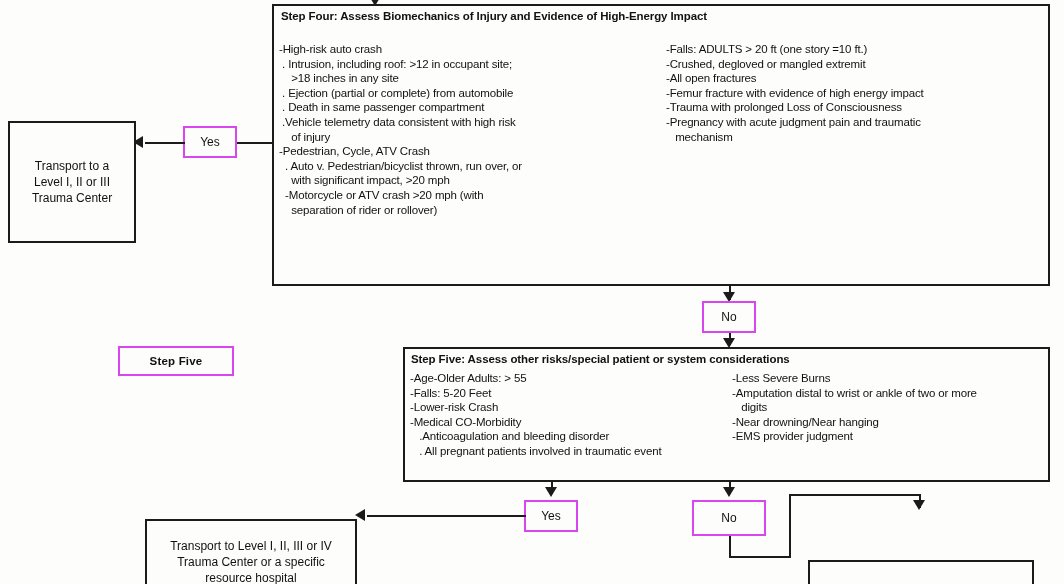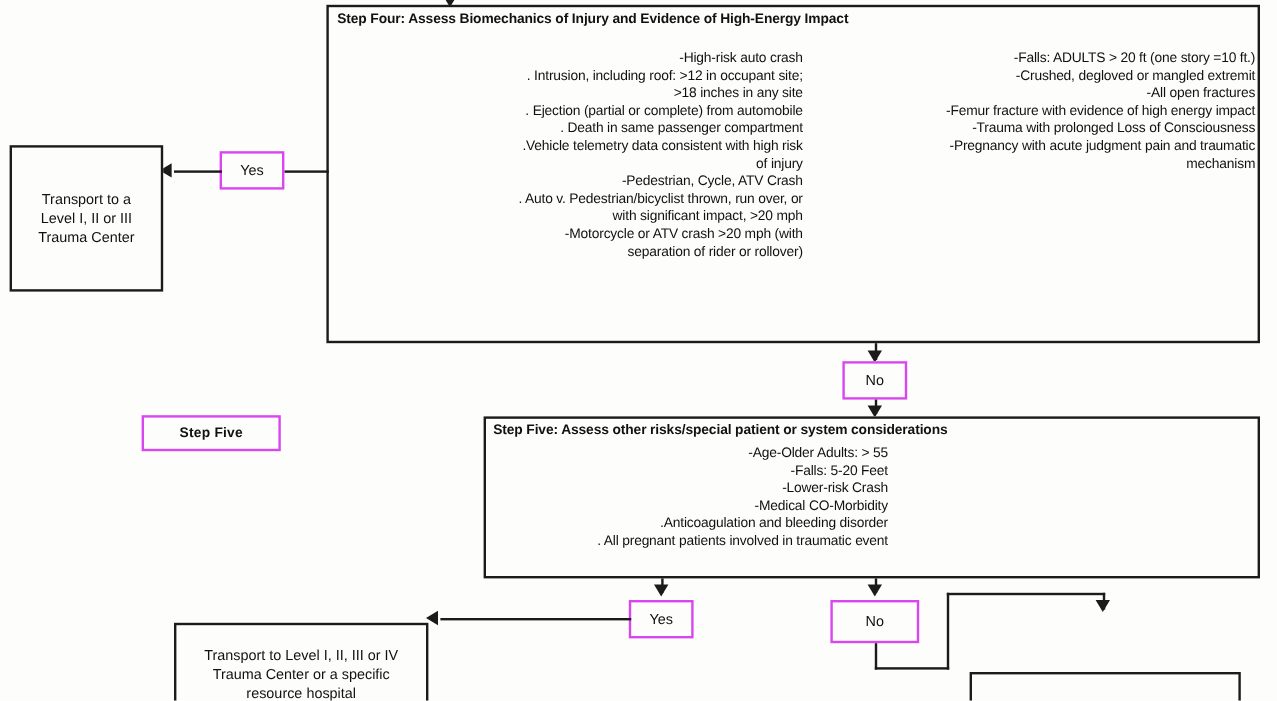--- a/index.html
+++ b/index.html
@@ -38,21 +38,20 @@
   }
   .col {
     position: absolute;
     font-size: 11.5px;
     line-height: 14.6px;
     color: #111;
     letter-spacing: -0.15px;
   }
   .col .li {
     white-space: pre-wrap;
-    text-align: right;
   }
 
   
   .minibox {
     position: absolute;
     box-sizing: border-box;
     border: 2px solid #d946ef;
     background: #fdfdfb;
     display: flex;
     align-items: center;
@@ -174,20 +173,27 @@
   <div class="panel" style="left:403px; top:347px; width:647px; height:135px;">
     <div class="panel-title" style="left:6px; top:4px;">Step Five: Assess other risks/special patient or system considerations</div>
     <div class="col" id="s5-left" style="left:5px; top:22px; width:330px;">
         <div class="li">-Age-Older Adults: &gt; 55</div>
         <div class="li">-Falls: 5-20 Feet</div>
         <div class="li">-Lower-risk Crash</div>
         <div class="li">-Medical CO-Morbidity</div>
         <div class="li">   .Anticoagulation and bleeding disorder</div>
         <div class="li">   . All pregnant patients involved in traumatic event</div>
       </div>
+    <div class="col" id="s5-right" style="left:327px; top:22px; width:316px;">
+        <div class="li">-Less Severe Burns</div>
+        <div class="li">-Amputation distal to wrist or ankle of two or more</div>
+        <div class="li">   digits</div>
+        <div class="li">-Near drowning/Near hanging</div>
+        <div class="li">-EMS provider judgment</div>
+      </div>
   </div>
 
   <div class="vline" style="left:551px; top:482px; height:12px;"></div>
   <div class="arrow-down" style="left:545px; top:487px;"></div>
   <div class="minibox" style="left:524px; top:500px; width:54px; height:32px;">
     <span>Yes</span>
   </div>
   <div class="hline" style="left:367px; top:515px; width:159px;"></div>
   <div class="arrow-left" style="left:355px; top:509px;"></div>
 

